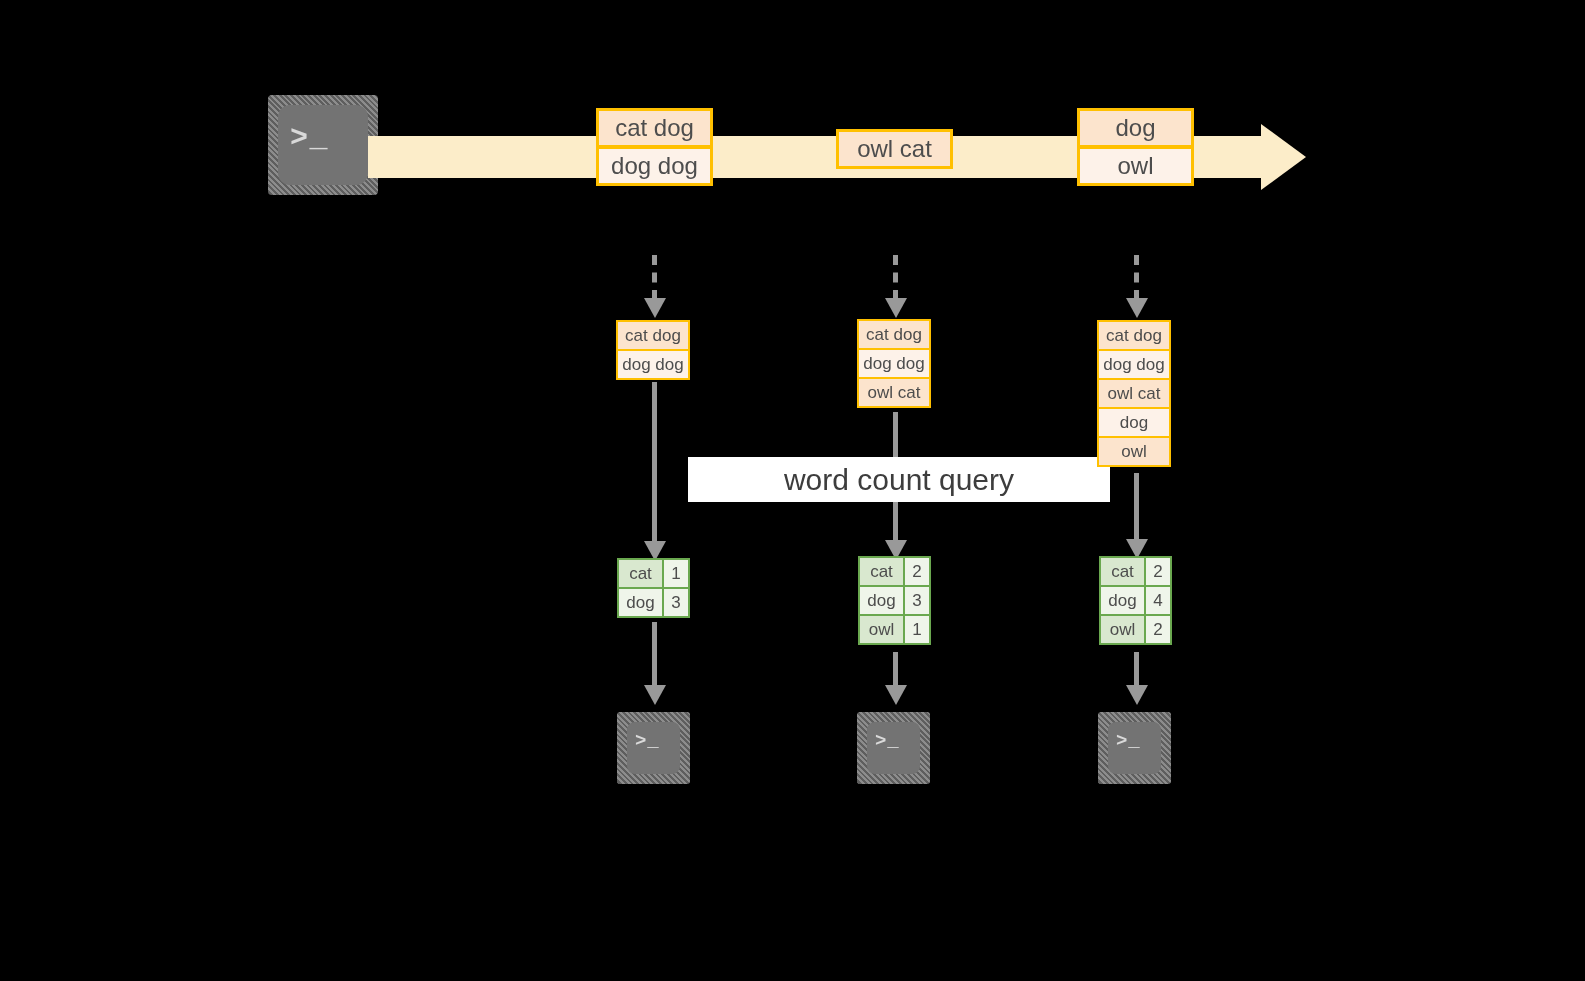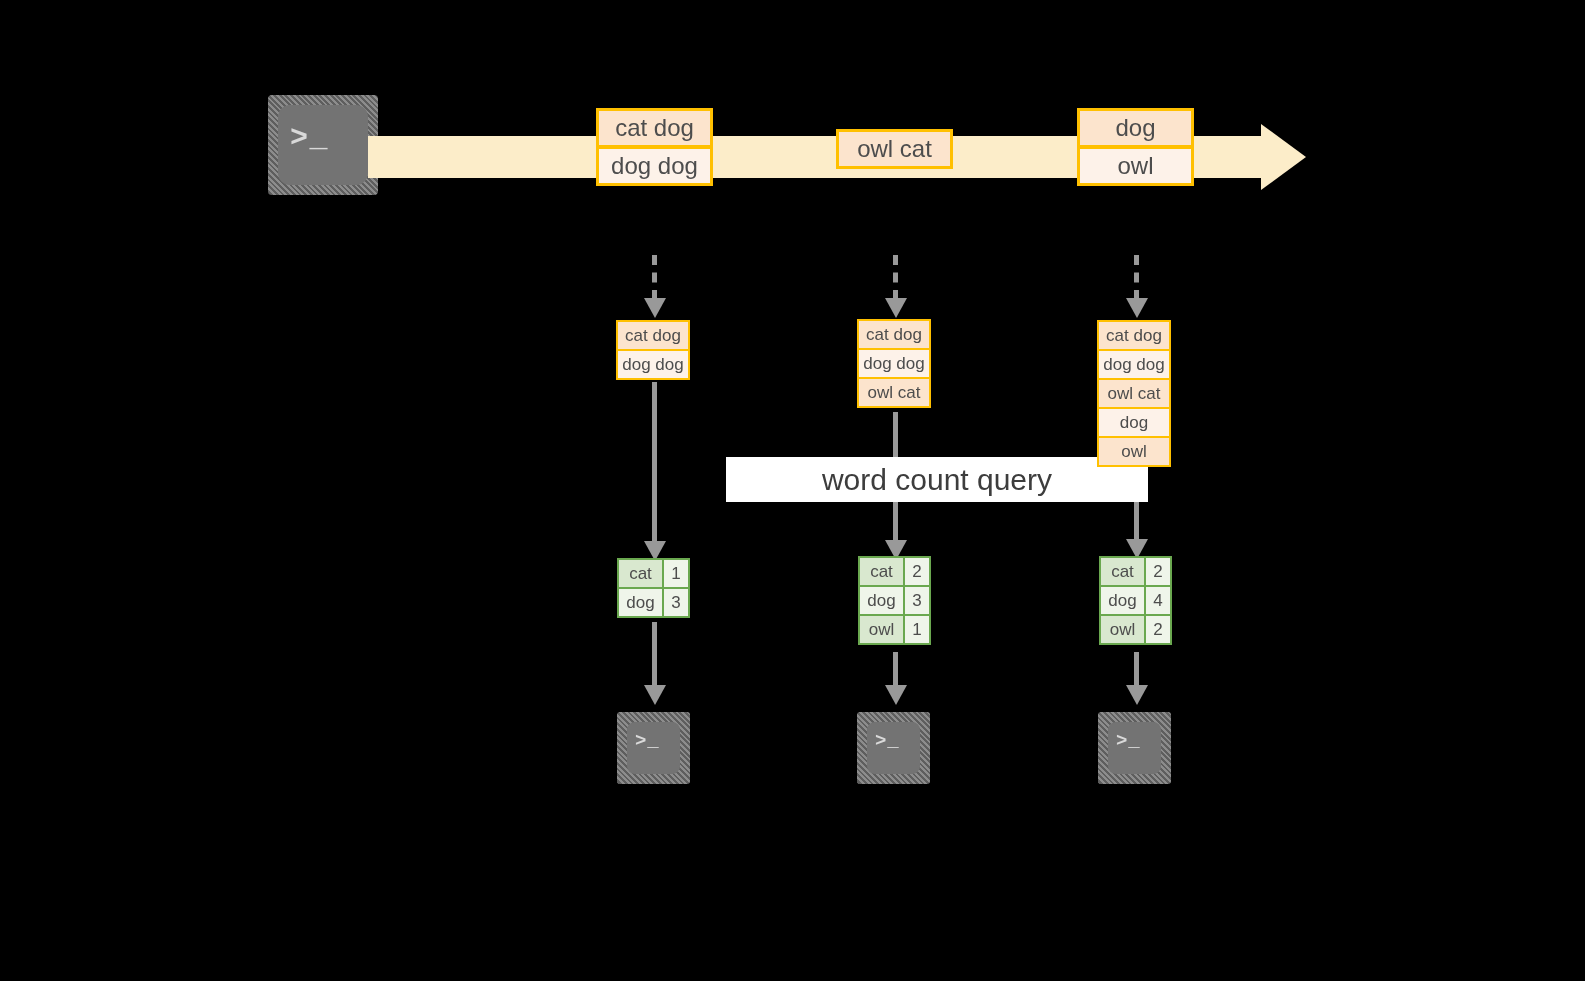--- a/index.html
+++ b/index.html
@@ -141,21 +141,20 @@
 
   
   .banner {
     position: absolute;
     background: #ffffff;
     color: #3d3d3d;
     display: flex;
     align-items: center;
     justify-content: center;
     white-space: nowrap;
-    margin-left: 38px;
   }
 </style>
 </head>
 <body>
 
 <div id="canvas">
 
   <div class="terminal" style="left:268px; top:95px; width:110px; height:100px;">
     <div class="inner">
       <div class="prompt" style="left:12px; top:18px; font-size:30px;">&gt;_</div>

